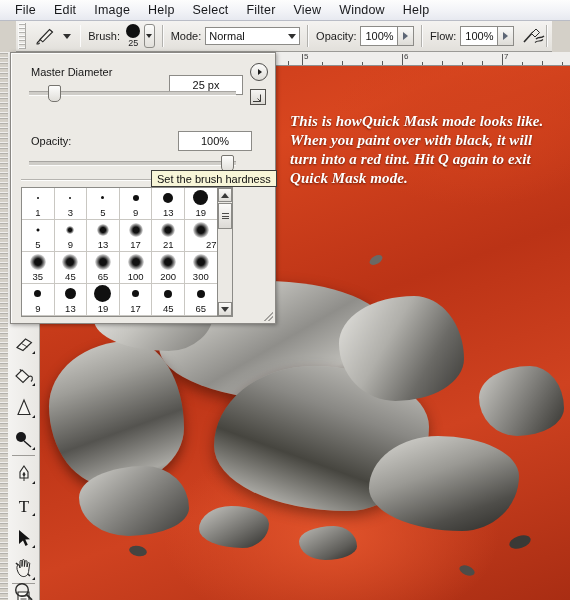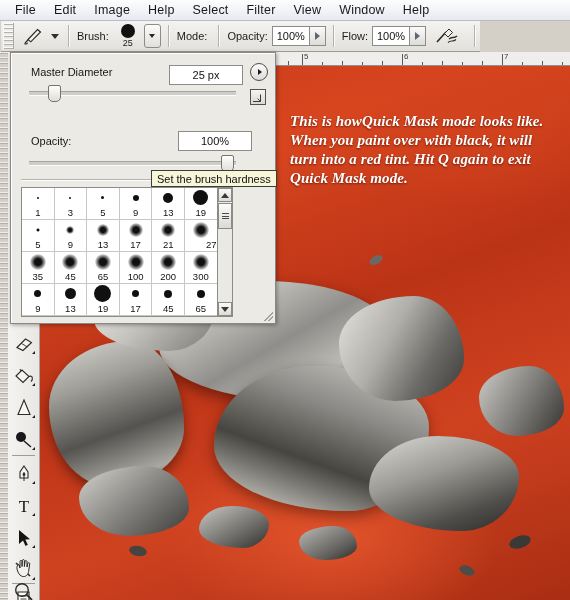--- a/index.html
+++ b/index.html
@@ -18,21 +18,21 @@
     border-bottom:1px solid #b9bcc6;
     display:flex;align-items:center;padding-left:6px;box-sizing:border-box;
   }
   .menu-item{
     font-size:12.5px;color:#17181b;padding:2px 9px;cursor:default;
     letter-spacing:.2px;
   }
 
   
   .optionsbar{
-    position:absolute;left:1px;top:21px;width:479px;height:31px;
+    position:absolute;left:16px;top:21px;width:536px;height:31px;
     background:linear-gradient(to bottom,#f4f3f1 0%,#eceae6 50%,#e2e0db 100%);
     border-bottom:1px solid #9b9a96;
     display:flex;align-items:center;box-sizing:border-box;
   }
   .grip{
     width:9px;height:26px;margin-left:2px;margin-right:4px;
     background:
       repeating-linear-gradient(to bottom,#fff 0 1px,#a9a8a4 1px 2px,transparent 2px 4px);
     border-left:1px solid #fafafa;border-right:1px solid #a09f9b;
     opacity:.85;
@@ -264,20 +264,24 @@
       <span class="brush-dot"></span>
       <span class="brush-size-num">25</span>
     </div>
     <div class="drop-btn">
       <span class="tri-down"></span>
     </div>
 
     <div class="ob-sep"></div>
 
     <span class="ob-label">Mode:</span>
+    <div class="combo">
+      <span>Normal</span>
+      <span class="tri-down"></span>
+    </div>
 
     <div class="ob-sep"></div>
 
     <span class="ob-label">Opacity:</span>
     <div class="numfield">
       <span class="val">100%</span>
       <span class="spin">
         <span class="tri-right"></span>
       </span>
     </div>
@@ -498,21 +502,21 @@
       <path d="M13.6 13.6 L19 19" stroke="#2a2a29" stroke-width="1.8"></path>
     </svg>
   </div>
 
   <div class="brushpanel">
     <div class="bp-inner"></div>
 
     <div class="bp-row" style="left:20px;top:13px;text-align:center;">
       <span class="bp-label">Master Diameter</span>
     </div>
-    <div class="bp-val" style="left:158px;top:12px;">
+    <div class="bp-val" style="left:158px;top:22px;">
       <span>25 px</span>
     </div>
     <div class="circ-btn" style="left:239px;top:10px;">
       <span class="tri-right"></span>
     </div>
     <div class="sq-btn" style="left:239px;top:36px;">
       <svg width="12" height="12" viewBox="0 0 12 12">
         <path d="M2 9.5 L9.5 9.5 L9.5 2.5" fill="none" stroke="#3b3a37" stroke-width="1"></path>
         <path d="M6.5 6.5 L9.5 9.5" stroke="#3b3a37" stroke-width="0.9"></path>
       </svg>

